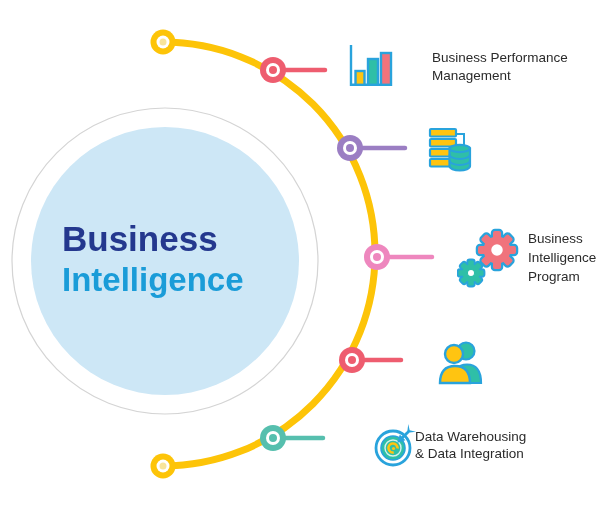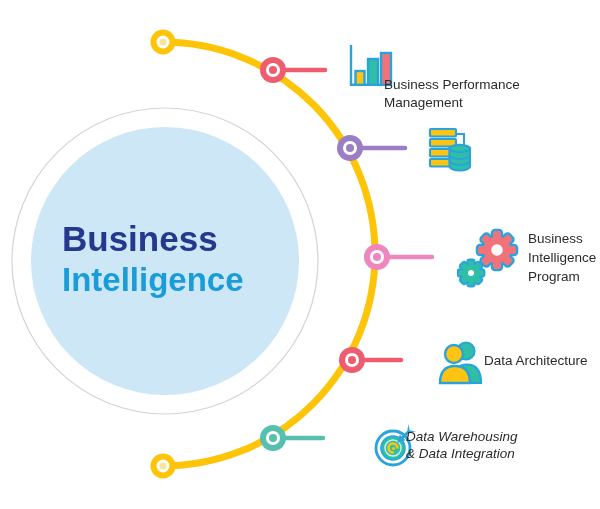--- a/index.html
+++ b/index.html
@@ -8,25 +8,25 @@
     font-family:"Liberation Sans","DejaVu Sans",sans-serif;
   }
   .diagram-svg{position:absolute;left:0;top:0;}
   .hub-title{position:absolute;left:62px;width:240px;text-align:left;}
   .hub-line1{top:219px;font-size:35px;font-weight:bold;color:#24388e;letter-spacing:0px;}
   .hub-line2{top:261px;font-size:33px;font-weight:bold;color:#1a9cd8;}
   .item-label{
     position:absolute;font-size:13.5px;line-height:18px;color:#2b2b2b;
     white-space:pre-line;font-weight:400;
   }
-  .lbl-1{left:384px;top:49px;margin-top:27px;}
+  .lbl-1{left:432px;top:49px;}
   .lbl-2{left:482px;top:139px;}
   .lbl-3{left:528px;top:229px;line-height:19px;}
   .lbl-4{left:484px;top:352px;}
-  .lbl-5{left:406px;top:428px;line-height:17px;font-style:italic;}
+  .lbl-5{left:415px;top:428px;line-height:17px;}
   .icon{position:absolute;}
   .icon-1{left:344px;top:43px;}
   .icon-2{left:426px;top:125px;}
   .icon-3{left:457px;top:228px;}
   .icon-4{left:436px;top:338px;}
   .icon-5{left:371px;top:421px;}
 </style>
 </head>
 <body>
 
@@ -166,17 +166,16 @@
       <rect x="5" y="-1.4" width="10" height="2.8"></rect>
       <polygon points="13,0 20,-5.5 16.5,0 20,5.5"></polygon>
     </g>
   </svg>
 
   <div class="item-label lbl-1">Business Performance
 Management</div>
   <div class="item-label lbl-3">Business
 Intelligence
 Program</div>
-  <div class="item-label lbl-4">Data Architecture</div>
   <div class="item-label lbl-5">Data Warehousing
 &amp; Data Integration</div>
 
 </div>
 
 </body></html>

